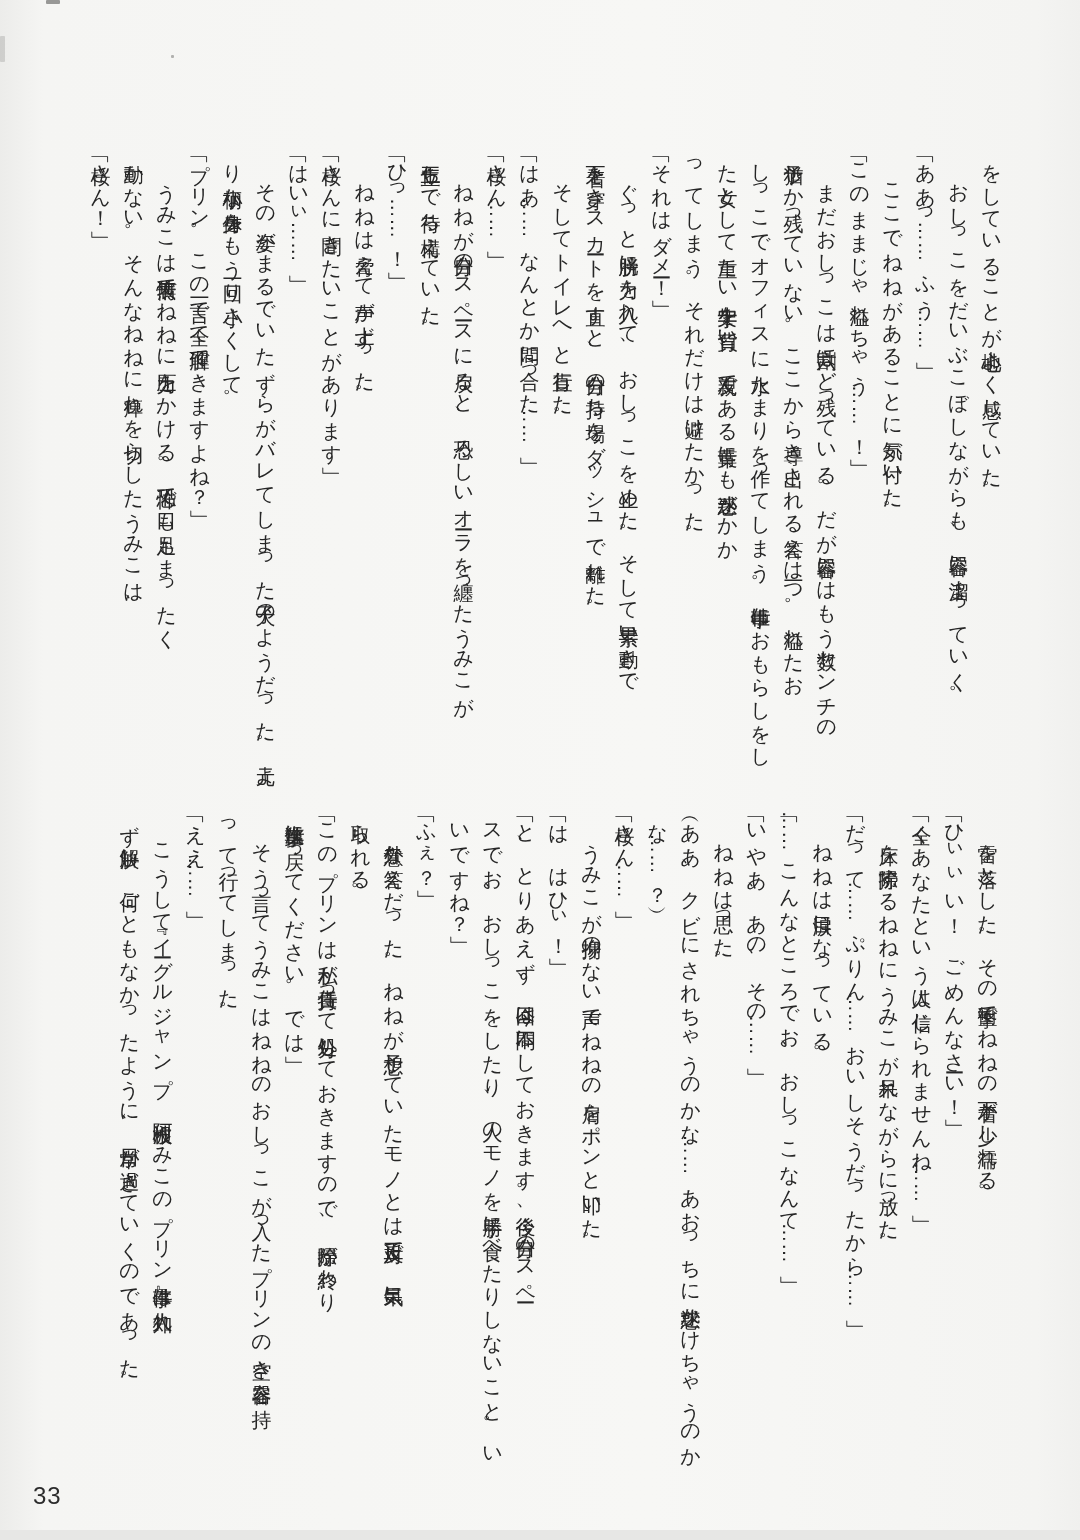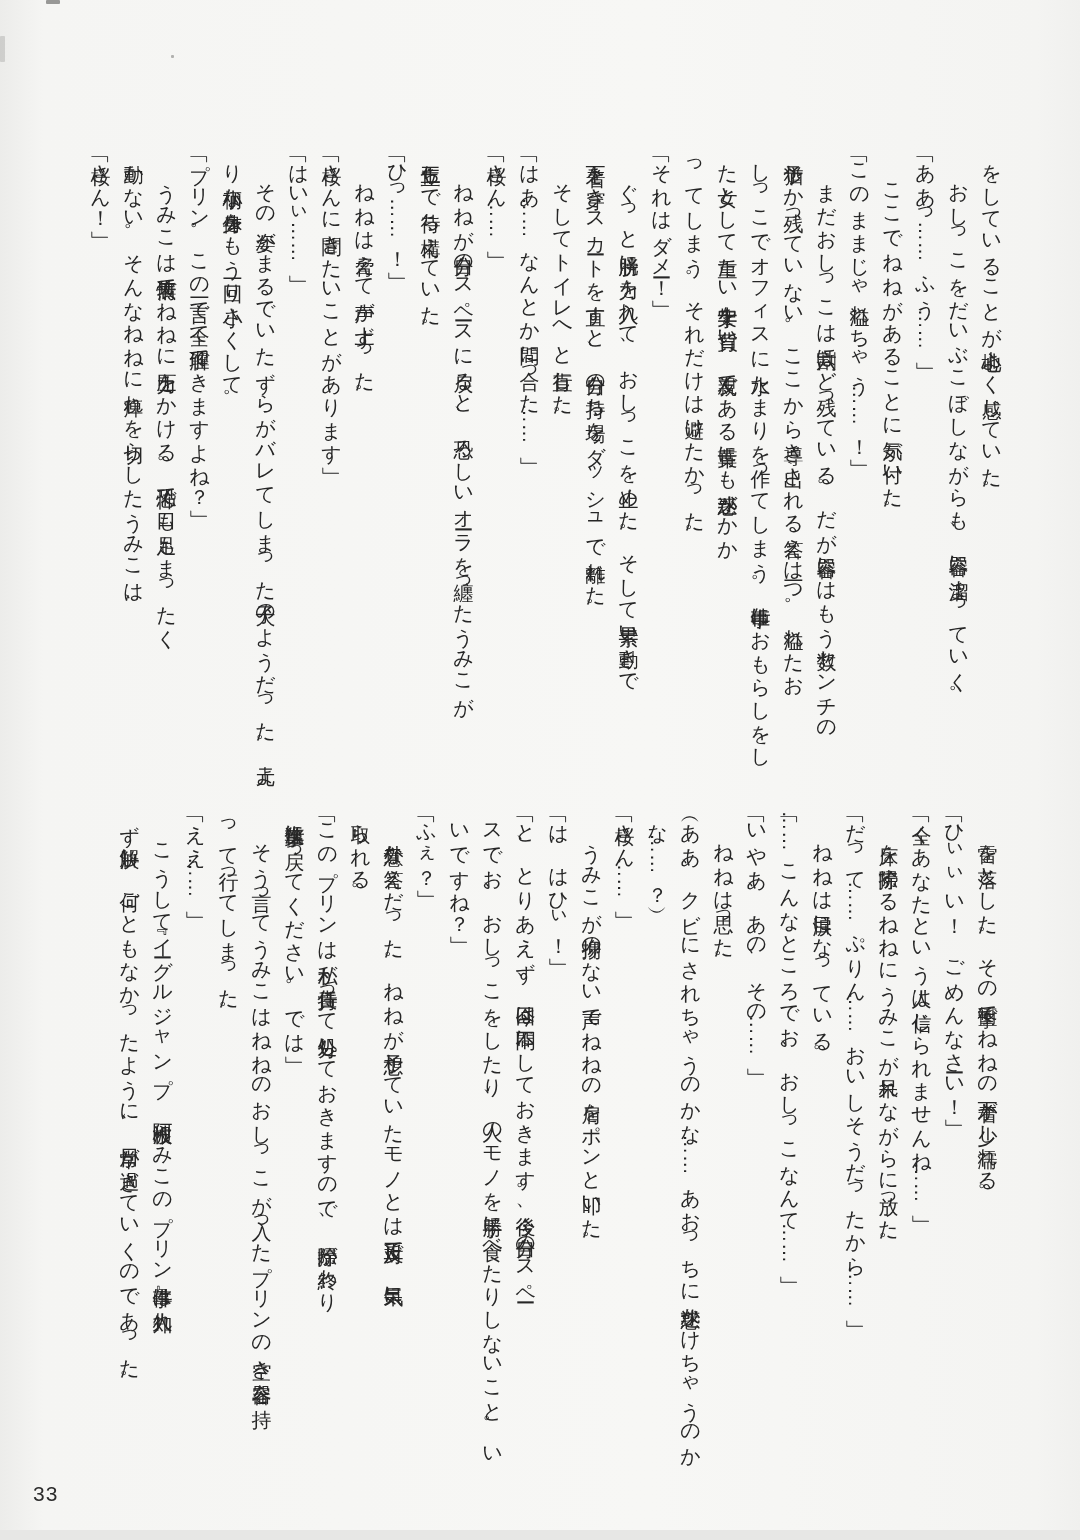--- a/index.html
+++ b/index.html
@@ -29,21 +29,21 @@
     line-height: 33px;
     letter-spacing: 0.5px;
   }
   #top-block    { top: 150px; right: 72px;  height: 655px; }
   #bottom-block { top: 810px; right: 76px;  height: 660px; }
   .line { white-space: nowrap; }
   .line.indent { text-indent: 1em; }
   .page-number {
     position: absolute;
     left: 33px; top: 1482px;
-    font-size: 21px;
+    font-size: 24px;
     color: #2c2c2c;
     letter-spacing: 1px;
   }
   .speck {
     position: absolute;
     background: #4a4a48;
     border-radius: 1px;
   }
   .speck.s1 { left: 46px; top: 0px;  width: 14px; height: 4px; opacity: .55; }
   .speck.s2 { left: 0px;  top: 36px; width: 5px;  height: 26px; opacity: .18; }

